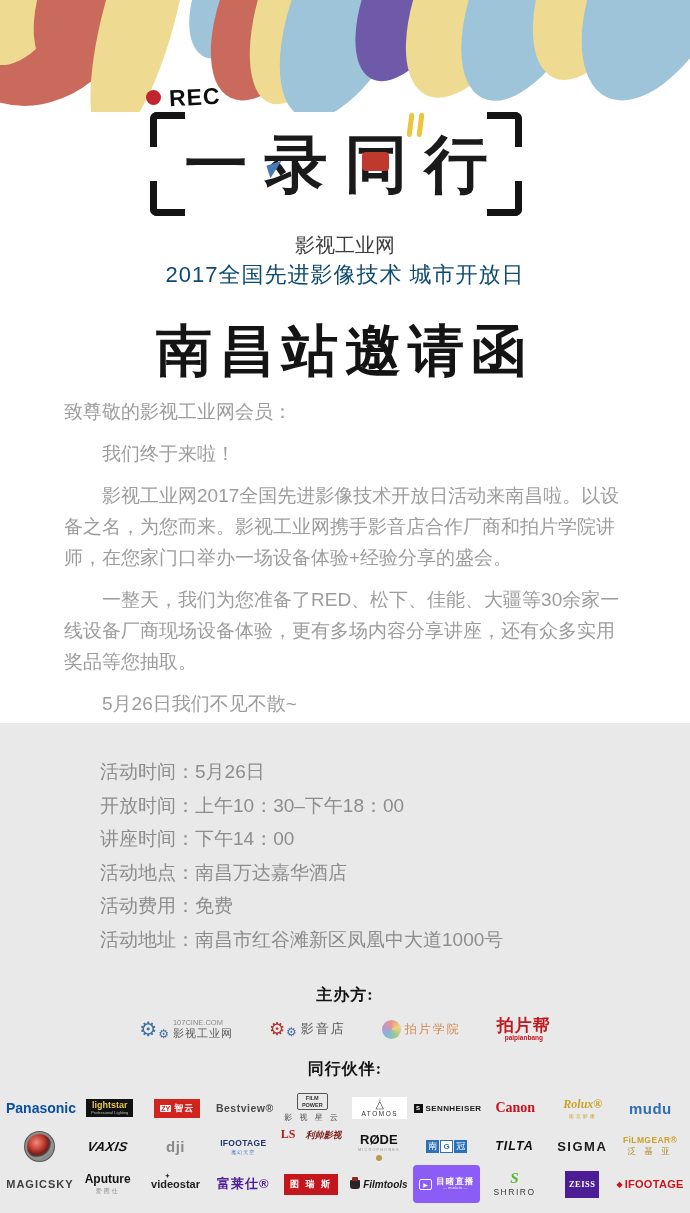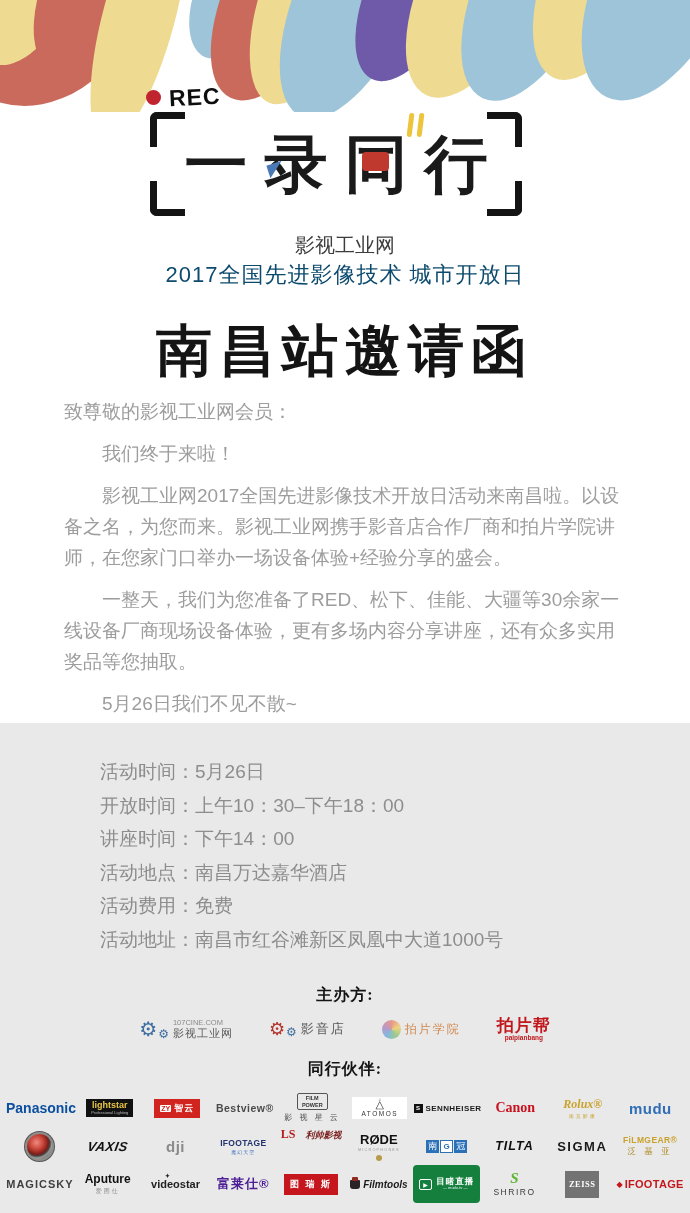--- a/index.html
+++ b/index.html
@@ -134,29 +134,29 @@
   .lg-aputure .m{font-weight:900;font-size:12px;color:#111;}
   .lg-aputure .s{font-size:6px;color:#8a8a8a;letter-spacing:2px;margin-top:1px;text-align:center;}
   .lg-videostar{font-weight:800;font-size:11px;color:#222;position:relative;}
   .lg-videostar .star{position:absolute;top:-6px;left:14px;font-size:6px;color:#222;}
   .lg-fulaishi{font-weight:900;font-size:13px;color:#4c1d95;letter-spacing:1px;}
   .lg-turuisi{background:#c5161d;color:#fff;font-size:9px;letter-spacing:2px;padding:4px 6px;font-weight:bold;}
   .lg-filmtools{flex-direction:row;gap:3px;align-items:center;}
   .lg-filmtools .bucket{width:10px;height:9px;background:#2a2327;border-radius:1px 1px 3px 3px;position:relative;}
   .lg-filmtools .bucket::after{content:"";position:absolute;top:-3px;left:2px;width:6px;height:4px;background:#8d2b20;border-radius:1px;}
   .lg-filmtools .m{font-style:italic;font-weight:800;font-size:10px;color:#1a1a1a;}
-  .lg-mudu{background:#15803d;border-radius:4px;padding:3px 6px;flex-direction:row;gap:4px;align-items:center;}
+  .lg-mudu{background:#8b5cf6;border-radius:4px;padding:3px 6px;flex-direction:row;gap:4px;align-items:center;}
   .lg-mudu .play{width:11px;height:9px;border:1px solid #fff;border-radius:2px;color:#fff;font-size:6px;
                  display:flex;align-items:center;justify-content:center;}
   .lg-mudu .txt{display:flex;flex-direction:column;align-items:center;line-height:1.1;}
   .lg-mudu .m{font-size:8.5px;color:#fff;font-weight:bold;letter-spacing:1px;}
   .lg-mudu .s{font-size:4px;color:#e8f2fb;}
   .lg-shriro .smark{font-family:"Liberation Serif",serif;font-weight:900;font-style:italic;font-size:15px;color:#5cb531;line-height:1;}
   .lg-shriro .m{font-size:8.5px;color:#3a3a3a;letter-spacing:1.5px;margin-top:1px;}
-  .lg-zeiss{background:#737373;width:34px;height:27px;display:flex;align-items:center;justify-content:center;}
+  .lg-zeiss{background:#4c1d95;width:34px;height:27px;display:flex;align-items:center;justify-content:center;}
   .lg-zeiss .m{font-family:"Liberation Serif",serif;font-weight:bold;font-size:8.5px;color:#fff;letter-spacing:.5px;}
   .lg-ifootage{flex-direction:row;gap:2px;align-items:center;}
   .lg-ifootage .d{font-size:8px;color:#c5161d;}
   .lg-ifootage .m{font-weight:900;font-size:11px;color:#c5161d;letter-spacing:.3px;}
 </style>
 </head>
 <body>
 
 <div class="poster">
 

